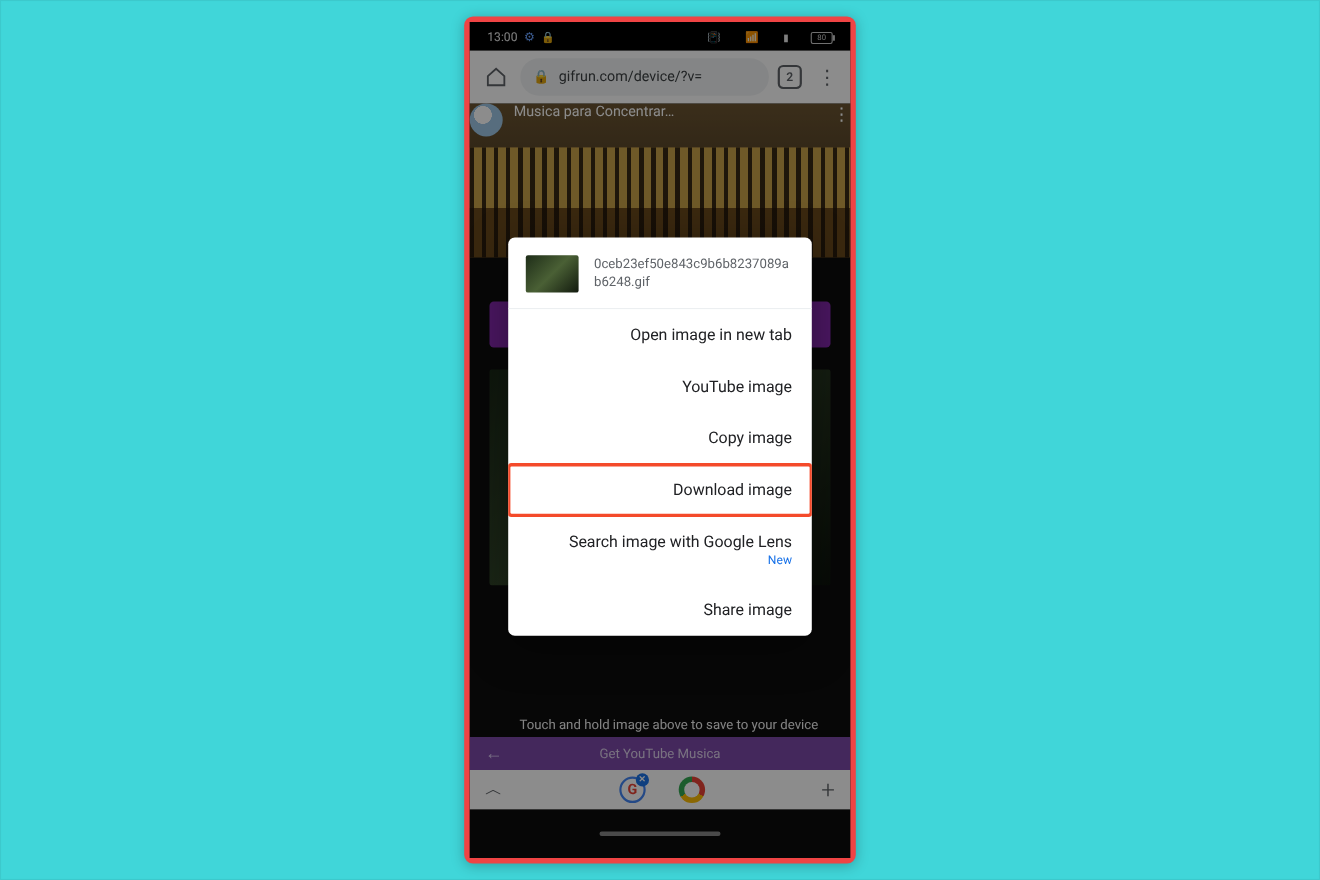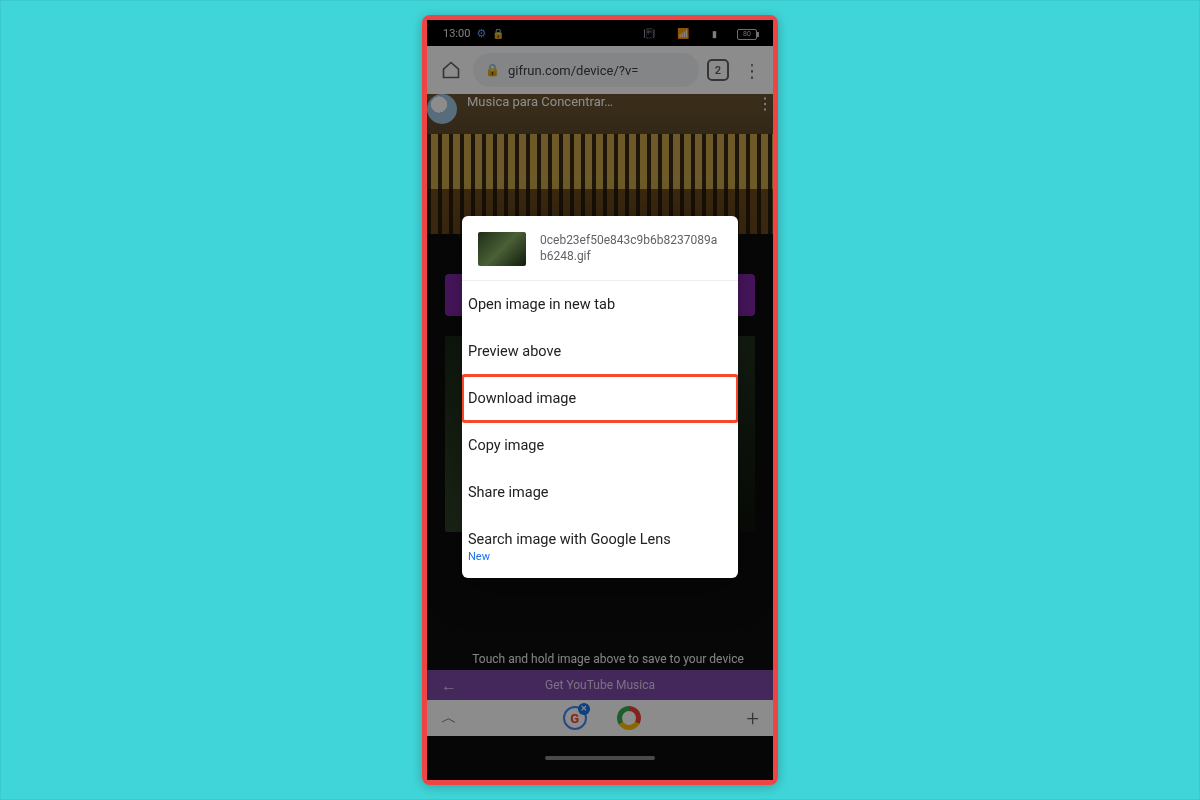--- a/index.html
+++ b/index.html
@@ -197,25 +197,26 @@
     width:48px;height:34px;flex-shrink:0;
     background:linear-gradient(135deg,#1e2d18,#4a6035 50%,#121a0e);
     border-radius:2px;
   }
   .pop-fname {
     font-size:12px; color:#5f6368; line-height:1.35;
     word-break:break-all;
   }
   .pop-div { height:1px; background:#eceff1; }
   .pop-item {
-    padding:15px 6px;
+    padding:15px 18px;
     font-size:14.5px;
     color:#202124;
     cursor:pointer;
     position:relative;
+    text-align:right;
   }
   .pop-item.hl {
     outline:3px solid #f44a2a;
     outline-offset:-2px;
     border-radius:3px;
   }
   .pop-new {
     display:block;
     font-size:11px;
     color:#1a73e8;
@@ -297,25 +298,25 @@
 
     <div class="dim"></div>
 
     <div class="popup">
       <div class="pop-head">
         <div class="pop-thumb"></div>
         <div class="pop-fname">0ceb23ef50e843c9b6b8237089ab6248.gif</div>
       </div>
       <div class="pop-div"></div>
       <div class="pop-item">Open image in new tab</div>
-      <div class="pop-item">Preview above</div>
+      <div class="pop-item">YouTube image</div>
+      <div class="pop-item">Copy image</div>
       <div class="pop-item hl">Download image</div>
-      <div class="pop-item">Copy image</div>
-      <div class="pop-item">Share image</div>
       <div class="pop-item">
         <span>Search image with Google Lens</span>
         <span class="pop-new">New</span>
       </div>
+      <div class="pop-item">Share image</div>
     </div>
 
   </div>
 </div>
 <div class="edge"></div>
 
 </body></html>

